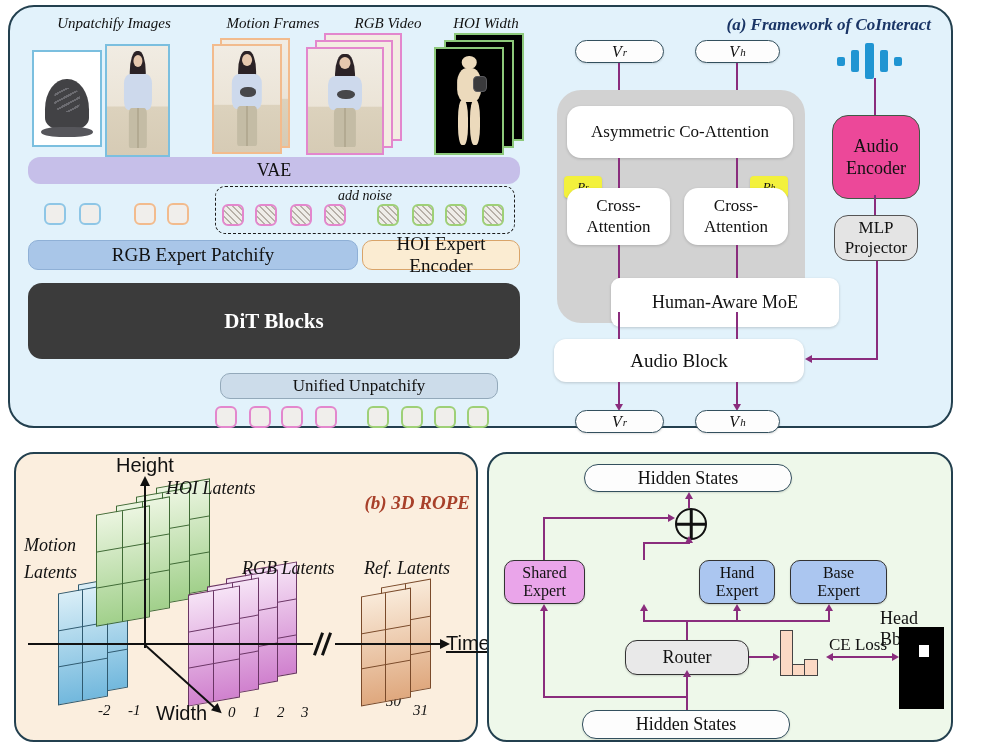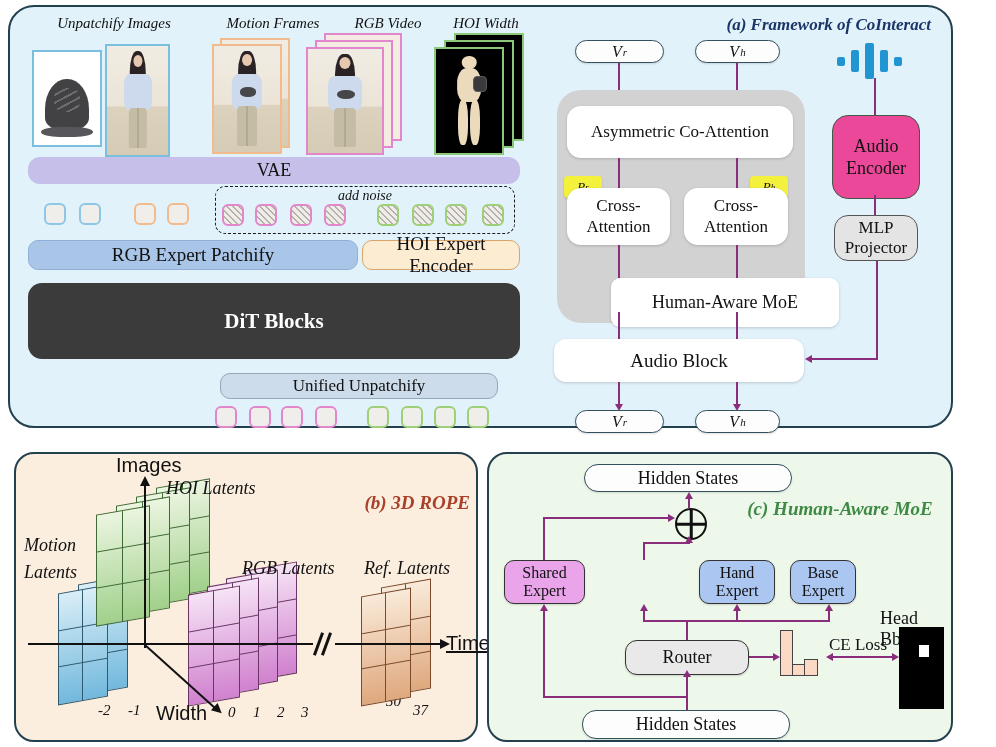--- a/index.html
+++ b/index.html
@@ -244,21 +244,21 @@
         <span style="width:78px;">MLP Projector</span>
       </div>
     <div class="vline" style="left:866px;top:254px;height:99px;"></div>
     <div class="hline" style="left:801px;top:351px;width:67px;"></div>
     <div class="ah left" style="left:795px;top:347.5px;"></div>
   </div>
 
   <div id="panel-b" class="panel">
     <div class="abs ptitle" style="left:318px;top:38px;width:136px;color:#a8402a;font-size:19px;text-align:right;">(b) 3D ROPE</div>
 
-    <div class="abs axis-label" style="left:100px;top:0px;">Images</div>
+    <div class="abs axis-label" style="left:100px;top:0px;">Height</div>
     <div class="kvline" style="left:128px;top:30px;height:164px;z-index:6;"></div>
     <div class="ah kah up" style="left:123.5px;top:22px;z-index:6;"></div>
 
     <div class="khline" style="left:12px;top:189px;width:414px;z-index:6;"></div>
     <div class="ah kah right" style="left:424px;top:184.5px;z-index:6;"></div>
     <div class="abs axis-label" style="left:430px;top:178px;text-decoration:underline;">Time</div>
 
     <div class="abs" style="left:297px;top:178px;width:22px;height:24px;background:#fbeede;z-index:7;">
       <div style="position:absolute;left:4px;top:0;width:2.5px;height:24px;background:#111;transform:rotate(20deg);"></div>
       <div style="position:absolute;left:12px;top:0;width:2.5px;height:24px;background:#111;transform:rotate(20deg);"></div>
@@ -289,39 +289,38 @@
     <div class="plane orange" style="left:365px;top:129px;width:50px;height:110px;z-index:3;"></div>
     <div class="plane orange" style="left:345px;top:138px;width:50px;height:110px;z-index:4;"></div>
 
     <div class="tick" style="left:82px;top:248px;">-2</div>
     <div class="tick" style="left:112px;top:248px;">-1</div>
     <div class="tick" style="left:212px;top:250px;">0</div>
     <div class="tick" style="left:237px;top:250px;">1</div>
     <div class="tick" style="left:261px;top:250px;">2</div>
     <div class="tick" style="left:285px;top:250px;">3</div>
     <div class="tick" style="left:370px;top:239px;">30</div>
-    <div class="tick" style="left:397px;top:248px;">37</div>
+    <div class="tick" style="left:397px;top:248px;">31</div>
   </div>
 
   <div id="panel-c" class="panel">
-    <div class="abs ptitle" style="left:248px;top:44px;width:206px;color:#3e8a44;font-size:19px;text-align:center;">(c) Human-Aware MoE</div>
 
     <div class="pill" style="position:absolute;left:95px;top:10px;width:208px;height:28px;font-style:normal;font-size:18px;border-radius:14px;">
         <span>Hidden States</span>
       </div>
 
     <div class="pluscircle" style="left:186px;top:54px;"></div>
 
     <div class="abs cbox expert" style="left:15px;top:106px;width:81px;height:44px;background:#eaa5ea;">
         <span style="width:60px;">Shared Expert</span>
       </div>
     <div class="abs cbox expert" style="left:210px;top:106px;width:76px;height:44px;background:#abc6f0;">
         <span style="width:52px;">Hand Expert</span>
       </div>
-    <div class="abs cbox expert" style="left:301px;top:106px;width:66px;height:44px;background:#abc6f0;">
+    <div class="abs cbox expert" style="left:301px;top:106px;width:97px;height:44px;background:#abc6f0;">
         <span style="width:52px;">Base Expert</span>
       </div>
 
     <div class="abs cbox" style="left:136px;top:186px;width:124px;height:35px;background:#e9e9e9;border:1.5px solid #333;border-radius:12px;font-size:18px;box-shadow:0 1px 2px rgba(0,0,0,.15);">
         <span>Router</span>
       </div>
 
     <div class="abs" style="left:291px;top:176px;width:42px;height:46px;">
       <div style="position:absolute;left:0;bottom:0;width:13px;height:46px;background:#fbd9c4;border:1.5px solid #444;box-sizing:border-box;"></div>
       <div style="position:absolute;left:12px;bottom:0;width:13px;height:12px;background:#fbd9c4;border:1.5px solid #444;box-sizing:border-box;"></div>

